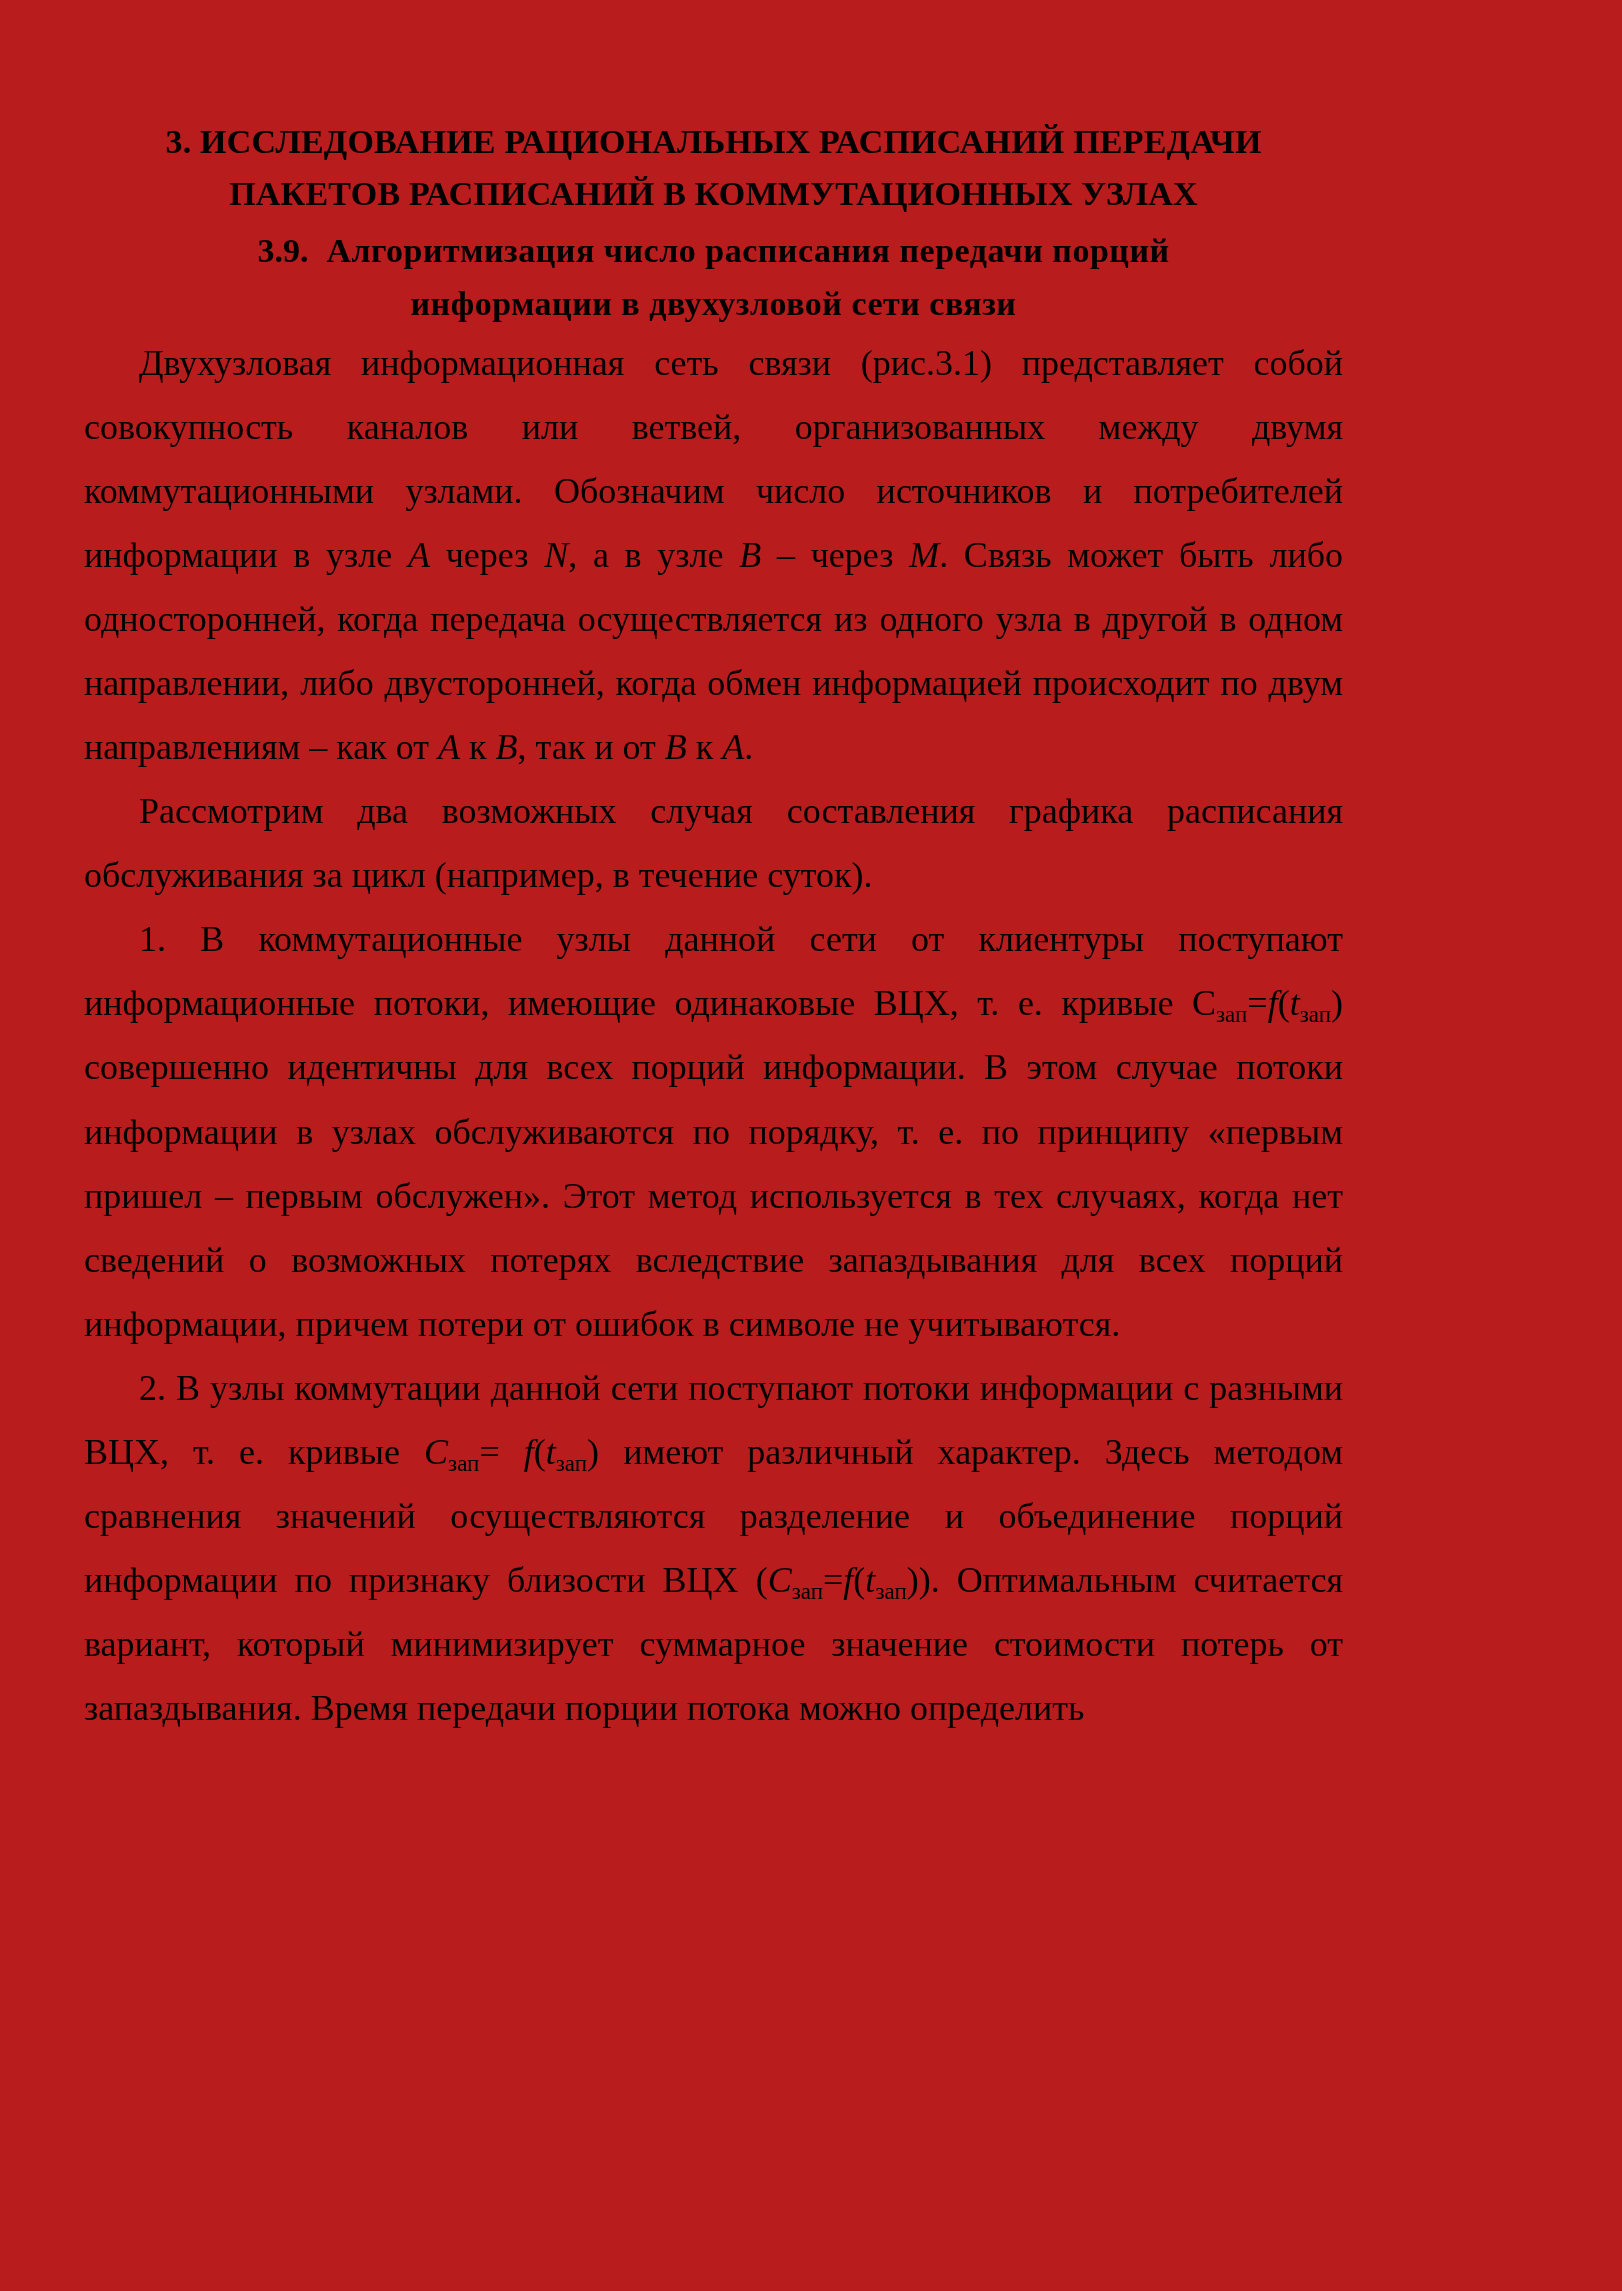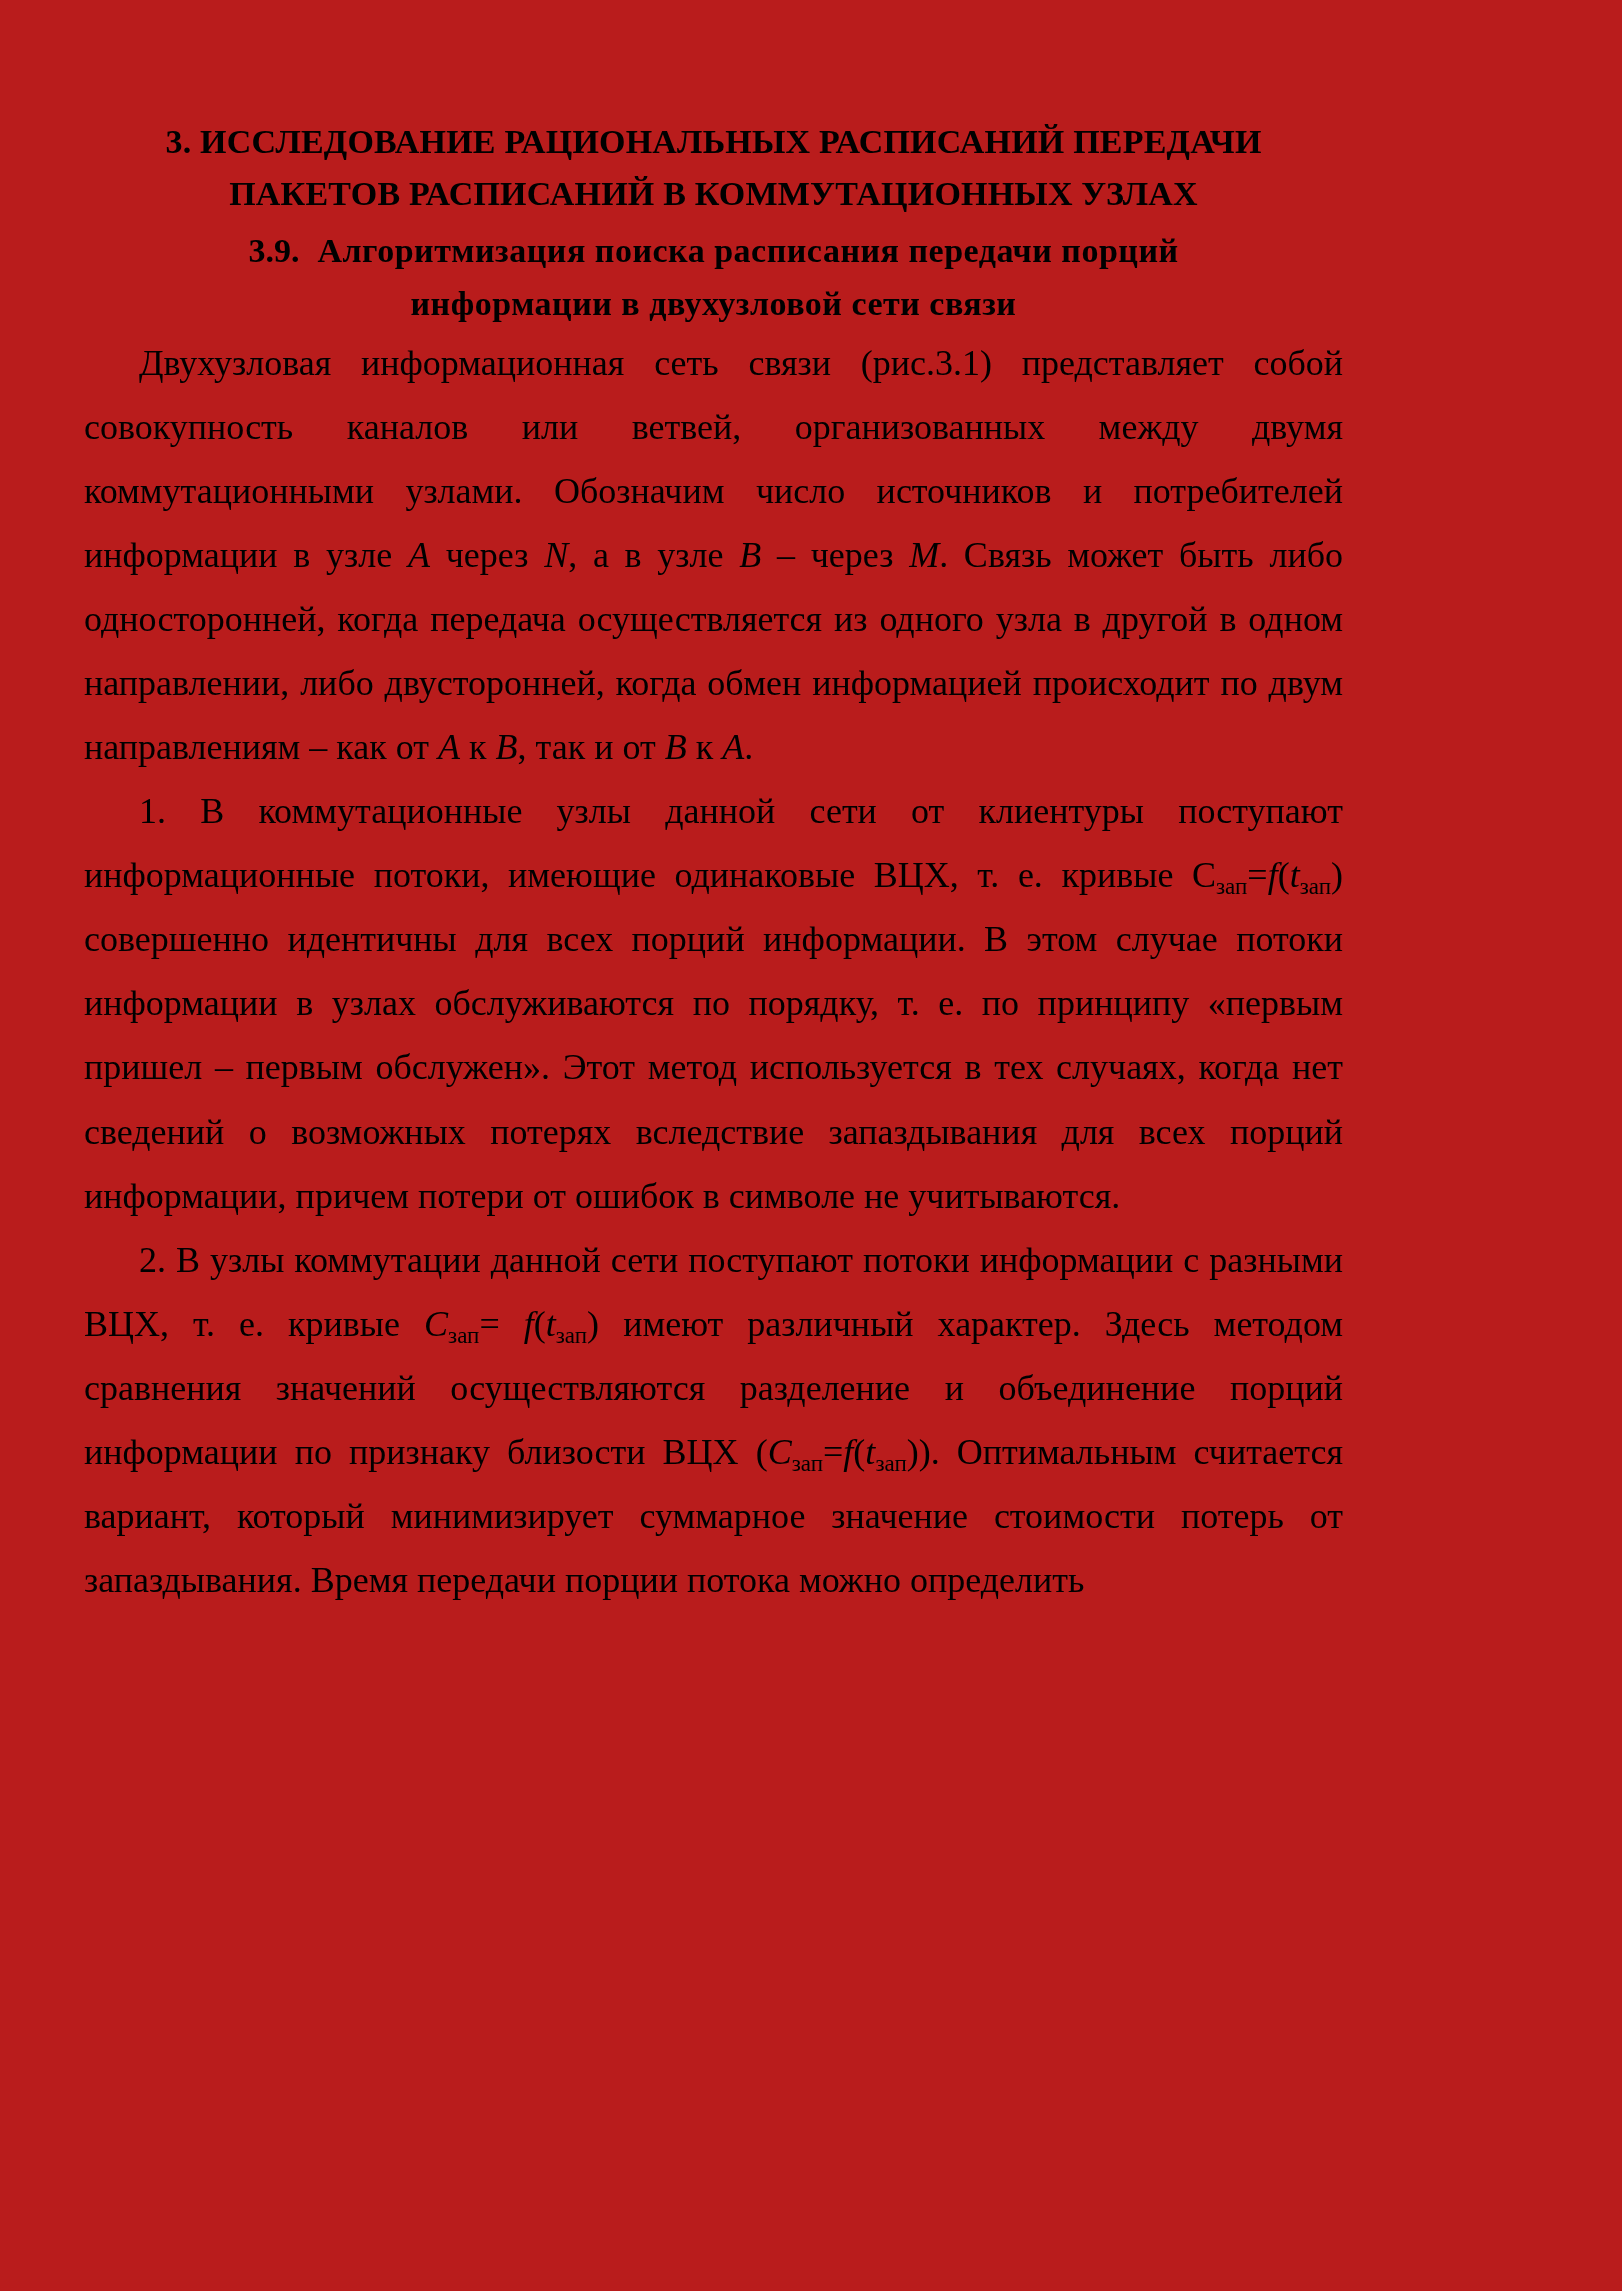--- a/index.html
+++ b/index.html
@@ -72,28 +72,29 @@
 <div class="page">
   <div class="content">
 
     <h1 class="chapter-title">
       <span>3. ИССЛЕДОВАНИЕ РАЦИОНАЛЬНЫХ РАСПИСАНИЙ ПЕРЕДАЧИ</span>
       <br>
       <span>ПАКЕТОВ РАСПИСАНИЙ В КОММУТАЦИОННЫХ УЗЛАХ</span>
     </h1>
 
     <h2 class="section-title">
-      <span class="sec-num">3.9.</span>&nbsp;&nbsp;<span>Алгоритмизация поиска расписания передачи порций</span>
+      <span class="sec-num">3.9.</span>&nbsp;&nbsp;<span>Алгоритмизация число расписания передачи порций</span>
       <br>
       <span>информации в двухузловой сети связи</span>
     </h2>
 
     <p class="body-par"><span>Двухузловая информационная сеть связи (рис.3.1) представляет собой совокупность каналов или ветвей, организованных между двумя коммутационными узлами. Обозначим число источников и потребителей информации в узле </span><span class="ital">A</span><span> через </span><span class="ital">N</span><span>, а в узле </span><span class="ital">B</span><span> – через </span><span class="ital">M</span><span>. Связь может быть либо односторонней, когда передача осуществляется из одного узла в другой в одном направлении, либо двусторонней, когда обмен информацией происходит по двум направлениям – как от </span><span class="ital">A</span><span> к </span><span class="ital">B</span><span>, так и от </span><span class="ital">B</span><span> к </span><span class="ital">A</span><span>.</span></p>
 
 
+    <p class="body-par"><span>Рассмотрим два возможных случая составления графика расписания обслуживания за цикл (например, в течение суток).</span></p>
 
     <p class="body-par"><span>1. В коммутационные узлы данной сети от клиентуры поступают информационные потоки, имеющие одинаковые ВЦХ, т. е. кривые </span><span class="nowrap"><span>C</span><sub class="sub">зап</sub><span>=</span><span class="ital">f</span><span>(</span><span class="ital">t</span><sub class="sub">зап</sub><span>)</span></span><span> совершенно идентичны  для  всех порций информации.  В этом случае потоки информации в узлах обслуживаются по порядку, т. е. по принципу «первым пришел – первым обслужен». Этот метод используется в тех случаях, когда нет сведений о возможных потерях вследствие запаздывания для всех порций информации, причем потери от ошибок в символе не учитываются.</span></p>
 
     <p class="body-par"><span>2. В узлы коммутации данной сети поступают потоки информации с разными ВЦХ, т. е. кривые </span><span class="nowrap"><span class="ital">C</span><sub class="sub">зап</sub><span>= </span><span class="ital">f</span><span>(</span><span class="ital">t</span><sub class="sub">зап</sub><span>)</span></span><span> имеют различный характер. Здесь методом сравнения значений осуществляются разделение и объединение порций информации по признаку близости ВЦХ (</span><span class="nowrap"><span class="ital">C</span><sub class="sub">зап</sub><span>=</span><span class="ital">f</span><span>(</span><span class="ital">t</span><sub class="sub">зап</sub><span>)</span></span><span>). Оптимальным считается вариант, который минимизирует суммарное значение стоимости потерь от запаздывания. Время передачи порции потока можно определить</span></p>
 
   </div>
 </div>
 
 
 </body></html>

